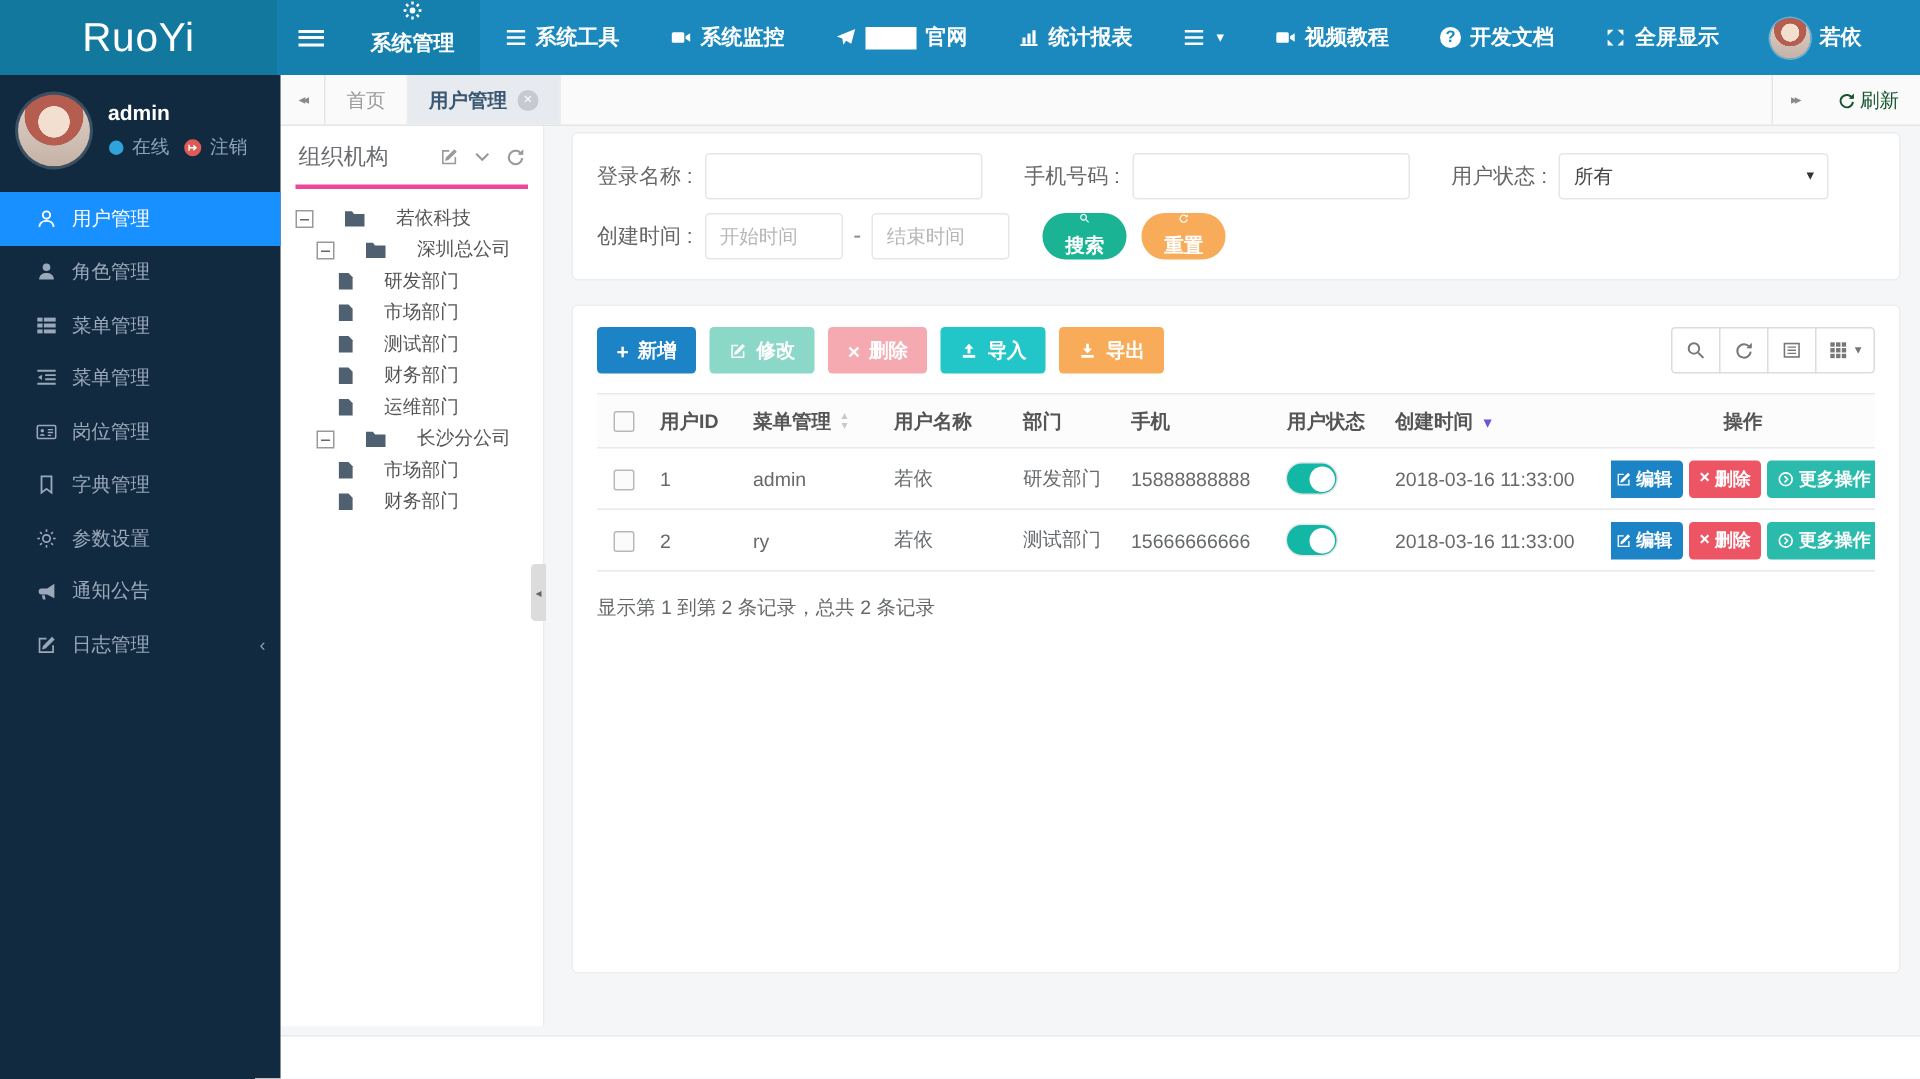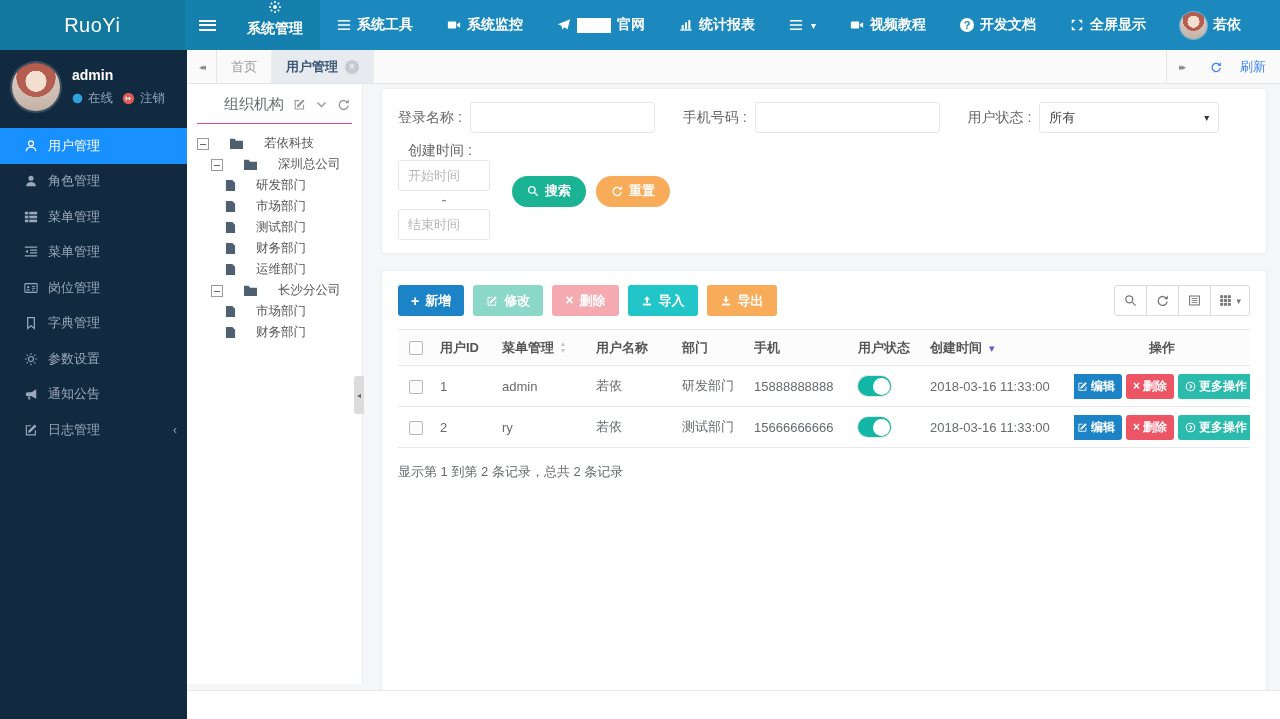--- a/index.html
+++ b/index.html
@@ -2,21 +2,21 @@
 <html><head>
 <meta charset="utf-8">
 <style>
   * { box-sizing:border-box; margin:0; padding:0; }
   html,body { width:1280px; height:719px; }
   body { font-family:"Liberation Sans","DejaVu Sans",sans-serif; overflow:hidden; background:#f5f6f7; position:relative; color:#676a6c; }
   svg { display:block; }
 
   
   .navbar { position:absolute; top:0; left:0; right:0; height:50px; background:#1b89bd; display:flex; align-items:stretch; color:#fff; z-index:10; }
-  .logo { width:187px; background:#13789e; display:flex; align-items:center; justify-content:center; font-size:20px; letter-spacing:.5px; cursor:pointer; }
+  .logo { width:187px; background:#13789e; display:flex; align-items:center; justify-content:center; font-size:27px; letter-spacing:.5px; cursor:pointer; }
   .nav-toggle { width:46px; background:#1580ad; display:flex; align-items:center; justify-content:center; cursor:pointer; }
   .bars { width:17px; }
   .bars i { display:block; height:2px; background:#fff; margin:2.5px 0; }
   .nav-left { display:flex; align-items:stretch; }
   .nav-item { display:flex; align-items:center; gap:6px; padding:0 17px; font-size:14px; font-weight:bold; cursor:pointer; white-space:nowrap; }
   .nav-item.active { background:#1580ad;flex-direction:column; }
   .nav-item svg { width:14px; height:14px; }
   .redact { width:34px; height:15px; background:#fff; display:inline-block; }
   .caret-down { font-size:10px; margin-left:2px; }
   .nav-right { margin-left:auto; display:flex; align-items:stretch; padding-right:22px; }
@@ -45,27 +45,27 @@
   .menu-chevron { position:absolute; right:10px; font-size:12px; color:#8fa3b6; }
 
   
   .tabbar { position:absolute; top:50px; left:187px; right:0; height:34px; background:#fafafa; border-bottom:1px solid #e5e5e5; display:flex; align-items:stretch; font-size:13px; color:#999; z-index:8; }
   .tab-scroll { width:30px; display:flex; align-items:center; justify-content:center; border-right:1px solid #e5e5e5; color:#8a8a8a; font-size:9px; letter-spacing:-2px; cursor:pointer; }
   .tab-scroll.right { border-right:none; border-left:1px solid #e5e5e5; }
   .tab { padding:0 14px; display:flex; align-items:center; gap:7px; border-right:1px solid #ededed; cursor:pointer; }
   .tab.active { background:#e7eaee; color:#3a5774; font-weight:bold; }
   .tab-close { width:14px; height:14px; border-radius:50%; background:#c6cad0; color:#fff; font-size:10px; line-height:1; display:flex; align-items:center; justify-content:center; font-weight:normal; }
   .tab-right { margin-left:auto; display:flex; align-items:stretch; }
-  .refresh-link { padding:16px 14px; display:flex; align-items:center; gap:18px; color:#3b82f6; cursor:pointer; }
+  .refresh-link { padding:16px 14px; display:flex; align-items:center; gap:3px; color:#14532d; cursor:pointer; }
   .refresh-link svg { width:12px; height:12px; }
 
   
   .content { position:absolute; top:84px; left:187px; right:0; bottom:29px; background:#f5f6f7; overflow:hidden; }
   .tree-panel { position:absolute; top:0; left:0; width:176px; bottom:6px; background:#fff; border-right:1px solid #ececec; padding:11px 10px; }
-  .tree-head { display:flex; align-items:center; padding:0 2px 9px 2px; border-bottom:1px solid #ec4899; color:#6a6c6f;text-align:right; }
+  .tree-head { display:flex; align-items:center; padding:0 2px 9px 2px; border-bottom:3px solid #ec4899; color:#6a6c6f; }
   .tree-title { font-size:15px; flex:1; }
   .ticon { color:#999; margin-left:9px; cursor:pointer; }
   .ticon svg { width:13px; height:13px; }
   .tree { margin-top:9px; font-size:12.5px; color:#555; }
   .tnode { display:flex; align-items:center; gap:20px; height:21px; cursor:pointer; white-space:nowrap; }
   .lvl1 { margin-left:14px; } .lvl2 { margin-left:28px; }
   .expander { width:12px; height:12px; border:1px solid #999; background:#fff; position:relative; flex:none; }
   .expander::after { content:''; position:absolute; left:2px; right:2px; top:5px; height:1.5px; background:#666; }
   .tree svg.fold { width:15px; height:13px; color:#4f6170; flex:none; }
   .tree svg.leaf { width:11px; height:13px; color:#4f6170; flex:none; }
@@ -82,25 +82,25 @@
   .f-label { font-size:14px; color:#666; margin-right:8px; white-space:nowrap; }
   .f-input { height:31px; border:1px solid #e5e6e7; border-radius:3px; padding:0 9px; font-size:13px; width:185px; background:#fff; color:#555; font-family:inherit; outline:none; }
   .f-input.small { width:92px; }
   .f-input::placeholder { color:#b7b7b7; }
   .dash { margin:0 7px; color:#888; }
   .f-select { width:180px; height:31px; border:1px solid #e5e6e7; border-radius:3px; display:flex; align-items:center; justify-content:space-between; padding:0 9px; font-size:13px; color:#444; background:#fff; cursor:pointer; }
   .f-select .sel-caret { font-size:10px; color:#333; }
 
   .btn { display:inline-flex; align-items:center; gap:6px; border:none; color:#fff; font-size:13px; font-weight:bold; height:31px; padding:0 13px; border-radius:3px; cursor:pointer; font-family:inherit; white-space:nowrap; }
   .btn svg { width:12px; height:12px; }
-  .btn-pill { border-radius:16px; padding:0 15px; }
+  .btn-pill { border-radius:16px; padding:0 15px;flex-direction:column; }
   .btn-green { background:#1ab394; } .btn-orange { background:#f8ac59; }
   .btn-blue { background:#1c84c6; } .btn-teal { background:#23c6c8; }
   .btn-red { background:#ed5565; }
-  .btn-disabled { opacity:.5; cursor:default;font-family:Liberation Mono, monospace; }
+  .btn-disabled { opacity:.5; cursor:default; }
   .glyph { font-size:14px; font-weight:bold; line-height:1; }
 
   
   .table-card { margin-top:16px; padding:14px 16px; height:446px; position:relative; }
   .tc-toolbar { display:flex; align-items:center; }
   .tc-left { display:flex; gap:9px; }
   .tc-right { margin-left:auto; display:flex; }
   .icon-btn { height:31px; min-width:33px; padding:0 8px; border:1px solid #dcdcdc; background:#fff; color:#777; display:flex; align-items:center; justify-content:center; gap:4px; cursor:pointer; margin-left:-1px; }
   .icon-btn:first-child { border-radius:3px 0 0 3px; margin-left:0; }
   .icon-btn:last-child { border-radius:0 3px 3px 0; }
@@ -110,21 +110,21 @@
   table.grid { width:100%; border-collapse:collapse; margin-top:13px; font-size:13px; color:#676a6c; table-layout:fixed; }
   .grid th { font-weight:bold; color:#555; text-align:left; height:36px; border-top:1px solid #e7eaec; border-bottom:1px solid #e7eaec; padding:0 6px; background:#fcfcfd; white-space:nowrap; }
   .grid td { height:41px; border-bottom:1px solid #e7eaec; padding:0 6px; white-space:nowrap; overflow:hidden; }
   .c-center { text-align:center !important; }
   .cb { width:14px; height:14px; border:1px solid #b5b9bd; border-radius:2px; background:#fbfbfb; display:inline-block; vertical-align:middle; cursor:pointer; }
   .sort-dual { display:inline-flex; flex-direction:column; font-size:8px; color:#c9c9c9; line-height:.85; margin-left:7px; vertical-align:middle; }
   .sort-down { color:#6459d8; font-size:11px; margin-left:7px; vertical-align:middle; }
   .toggle { width:33px; height:20px; border-radius:10px; background:#12b7a6; position:relative; display:inline-block; vertical-align:middle; box-shadow:0 0 0 1px #e6e6e6; cursor:pointer; }
   .toggle::after { content:''; position:absolute; right:1.5px; top:1.5px; width:17px; height:17px; border-radius:50%; background:#fff; }
   .actions { display:flex; gap:4px; justify-content:center; align-items:center; }
-  .mini-btn { display:inline-flex; align-items:center; gap:3px; height:25px; padding:0 7px; border-radius:3px; color:#fff; font-size:12px; font-weight:bold; border:none; cursor:pointer; font-family:Liberation Sans, sans-serif; white-space:nowrap; }
+  .mini-btn { display:inline-flex; align-items:center; gap:3px; height:25px; padding:0 7px; border-radius:3px; color:#fff; font-size:12px; font-weight:bold; border:none; cursor:pointer; font-family:Liberation Mono, monospace; white-space:nowrap; }
   .mini-btn svg { width:11px; height:11px; }
   .mb-blue { background:#1c84c6; } .mb-red { background:#ed5565; } .mb-teal { background:#2bbbad; }
   .summary { margin-top:15px; font-size:13px; color:#676a6c; }
 
   .footer { position:absolute; left:187px; right:0; bottom:0; height:29px; background:#fff; border-top:1px solid #e7eaec; }
 </style>
 </head>
 <body>
 
 <div class="navbar">
@@ -430,21 +430,21 @@
         </div>
         <div class="fg">
           <span class="f-label">用户状态 :</span>
           <div class="f-select">
             <span>所有</span>
             <span class="sel-caret">▾</span>
           </div>
         </div>
       </div>
       <div class="form-row">
-        <div class="fg" style="margin-right:22px;flex-direction:column;">
+        <div class="fg" style="margin-right:22px;">
           <span class="f-label">创建时间 :</span>
           <input class="f-input small" type="text" placeholder="开始时间" style="">
           <span class="dash">-</span>
           <input class="f-input small" type="text" placeholder="结束时间" style="">
         </div>
         <button class="btn btn-pill btn-green">
           <svg viewBox="0 0 16 16">
               <circle cx="6.5" cy="6.5" r="4.3" fill="none" stroke="currentColor" stroke-width="1.8"></circle>
               <path d="M10 10l4.3 4.3" stroke="currentColor" stroke-width="1.8"></path>
             </svg>

